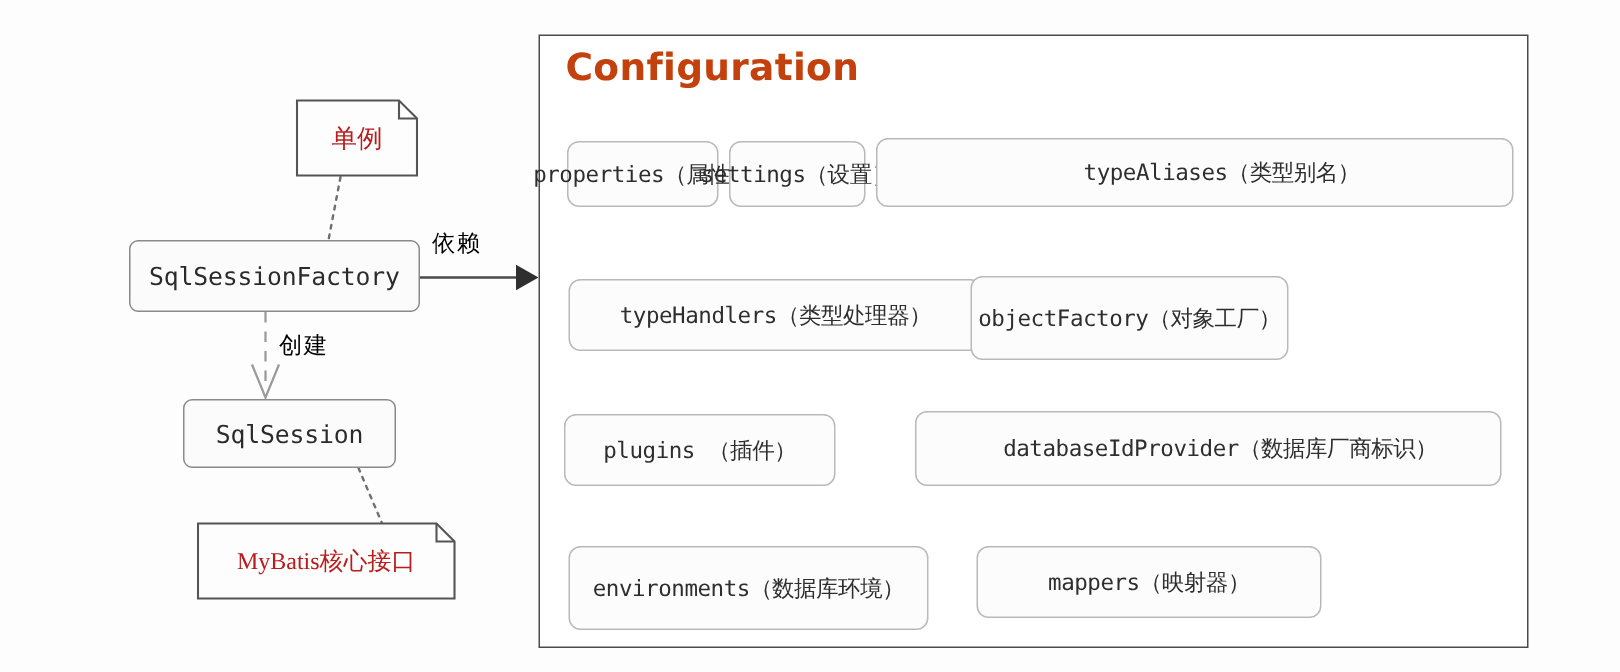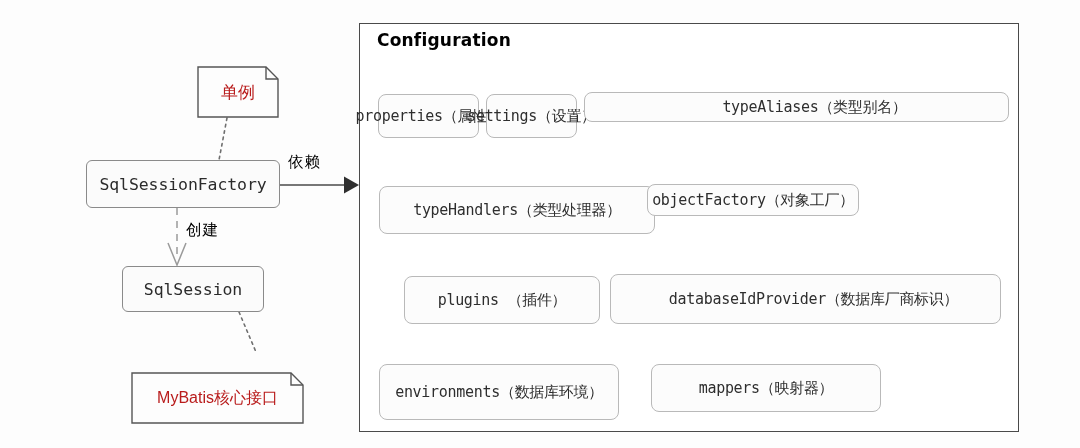--- a/index.html
+++ b/index.html
@@ -62,23 +62,23 @@
   .note-box .note-label {
     position: relative;
     z-index: 2;
   }
   #note-danli {
     left: 197px; top: 66px; width: 82px; height: 52px;
     font-size: 17px;
     font-family: "DejaVu Sans", "Liberation Sans", sans-serif;
   }
   #note-mybatis {
-    left: 131px; top: 372px; width: 173px; height: 52px;
+    left: 131px; top: 348px; width: 173px; height: 52px;
     font-size: 16px;
-    font-family: Liberation Sans, sans-serif;
+    font-family: Liberation Serif, serif;
   }
   #note-mybatis .note-label {
     font-size: 16px;
   }
   
   .edge-label {
     position: absolute;
     font-family: "DejaVu Sans", "Liberation Sans", sans-serif;
     font-size: 15.5px;
     color: #000000;
@@ -97,22 +97,22 @@
     box-sizing: border-box;
     border: 1.6px solid #4a4a4a;
     background: #ffffff;
   }
   #config-title {
     position: absolute;
     left: 17px;
     top: 6px;
     font-family: "DejaVu Sans", "Liberation Sans", sans-serif;
     font-weight: bold;
-    font-size: 17px;
-    color: #000000;
+    font-size: 25px;
+    color: #c2410c;
     letter-spacing: 0.2px;
   }
   .cfg-item {
     position: absolute;
     box-sizing: border-box;
     border: 1.2px solid #b9b9b9;
     border-radius: 8px;
     background: #fcfcfc;
     display: flex;
     align-items: center;
@@ -176,32 +176,32 @@
 
   <div id="config-panel">
     <div id="config-title">Configuration</div>
 
     <div class="cfg-item" style="left:18px;  top:70px;  width:101px; height:44px;">
       <span>properties（属性）</span>
     </div>
     <div class="cfg-item" style="left:126px; top:70px;  width:91px;  height:44px;">
       <span>settings（设置）</span>
     </div>
-    <div class="cfg-item" style="left:224px; top:68px;  width:425px; height:30px;padding-left:36px;">
+    <div class="cfg-item" style="left:224px; top:68px;  width:425px; height:46px;padding-left:36px;">
       <span>typeAliases（类型别名）</span>
     </div>
 
     <div class="cfg-item" style="left:19px;  top:162px; width:276px; height:48px;">
       <span>typeHandlers（类型处理器）</span>
     </div>
-    <div class="cfg-item" style="left:287px; top:160px; width:212px; height:32px;">
+    <div class="cfg-item" style="left:287px; top:160px; width:212px; height:56px;">
       <span>objectFactory（对象工厂）</span>
     </div>
 
-    <div class="cfg-item" style="left:44px;  top:252px; width:196px; height:48px;">
+    <div class="cfg-item" style="left:16px;  top:252px; width:181px; height:48px;">
       <span>plugins （插件）</span>
     </div>
     <div class="cfg-item" style="left:250px; top:250px; width:391px; height:50px;padding-left:16px;">
       <span>databaseIdProvider（数据库厂商标识）</span>
     </div>
 
     <div class="cfg-item" style="left:19px;  top:340px; width:240px; height:56px;">
       <span>environments（数据库环境）</span>
     </div>
     <div class="cfg-item" style="left:291px; top:340px; width:230px; height:48px;">

